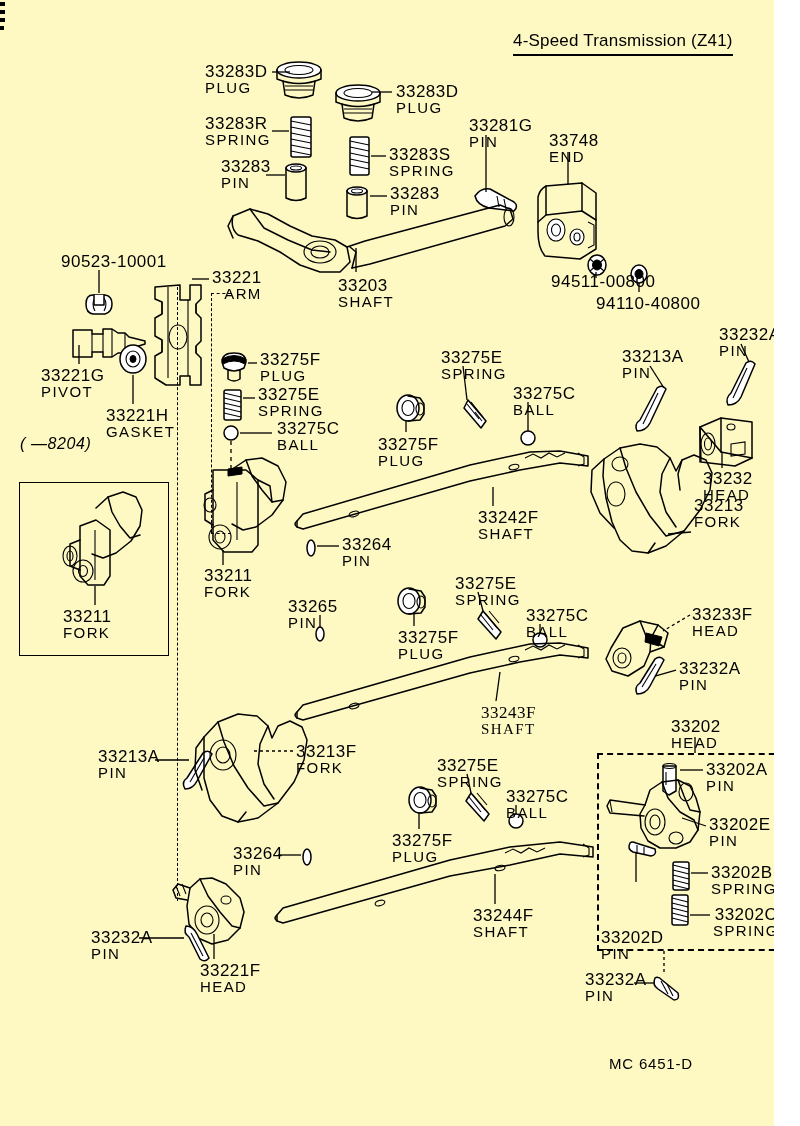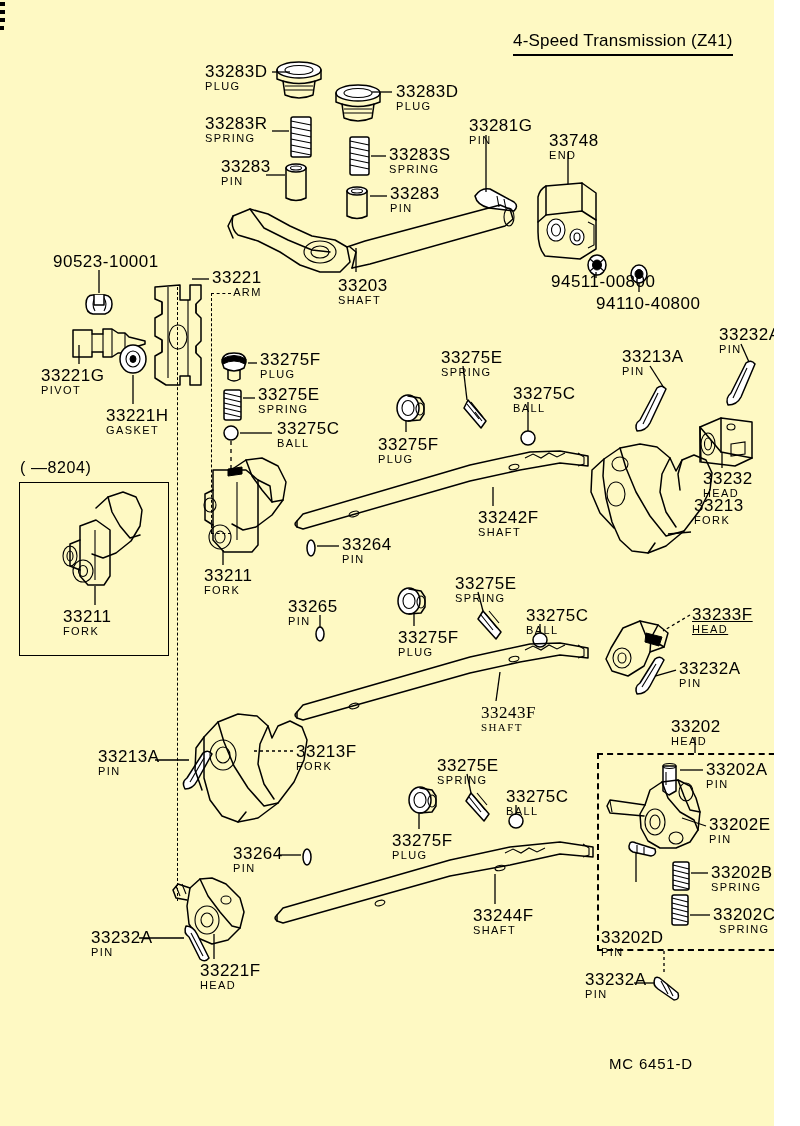--- a/index.html
+++ b/index.html
@@ -23,21 +23,21 @@
     letter-spacing:0.3px;
   }
   .lbl .pn{
     display:block;
     font-size:17px;
     font-weight:500;
     letter-spacing:0.5px;
   }
   .lbl .dn{
     display:block;
-    font-size:11px;
+    font-size:15px;
     letter-spacing:1.4px;
     margin-top:1px;
   }
   .lbl.single .pn{ font-size:17px; }
 
   
   #title{
     position:absolute;
     font-size:17px;
     letter-spacing:0.2px;
@@ -97,21 +97,21 @@
 
   <div class="corner" style="left:0px;top:2px;width:5px;height:4px;"></div>
   <div class="corner" style="left:0px;top:10px;width:5px;height:4px;"></div>
   <div class="corner" style="left:0px;top:18px;width:5px;height:4px;"></div>
   <div class="corner" style="left:0px;top:26px;width:4px;height:4px;"></div>
 
   <div id="title" style="left:513px;top:31px;">4-Speed Transmission (Z41)</div>
 
   <div id="footer" style="left:609px;top:1055px;">MC  6451-D</div>
 
-  <div id="datenote" style="left:20px;top:459px;">(   —8204)</div>
+  <div id="datenote" style="left:20px;top:435px;font-style:italic;">(   —8204)</div>
 
   <div class="solidbox" style="left:19px;top:482px;width:150px;height:174px;"></div>
 
   <div class="dashbox" style="left:597px;top:753px;width:198px;height:198px;"></div>
 
   <div class="vdash" style="left:177px;top:287px;height:614px;"></div>
 
   <div class="vdash" style="left:211px;top:293px;height:240px;"></div>
   <div class="hdash" style="left:211px;top:293px;width:20px;"></div>
   <div class="hdash" style="left:211px;top:533px;width:20px;"></div>
@@ -592,21 +592,21 @@
       <div class="lbl" style="left: 549px; top: 133px;">
         <span class="pn">33748</span>
         <span class="dn">END</span>
       </div>
       <div class="lbl single" style="left: 551px; top: 274px;">
         <span class="pn">94511-00800</span>
       </div>
       <div class="lbl single" style="left: 596px; top: 296px;">
         <span class="pn">94110-40800</span>
       </div>
-      <div class="lbl single" style="left: 53px; top: 254px;">
+      <div class="lbl single" style="left: 61px; top: 254px;">
         <span class="pn">90523-10001</span>
       </div>
       <div class="lbl" style="left: 212px; top: 270px; text-align: right;">
         <span class="pn">33221</span>
         <span class="dn">ARM</span>
       </div>
       <div class="lbl" style="left: 338px; top: 278px;">
         <span class="pn">33203</span>
         <span class="dn">SHAFT</span>
       </div>
@@ -679,21 +679,21 @@
         <span class="dn">PLUG</span>
       </div>
       <div class="lbl" style="left: 455px; top: 576px;">
         <span class="pn">33275E</span>
         <span class="dn">SPRING</span>
       </div>
       <div class="lbl" style="left: 526px; top: 608px;">
         <span class="pn">33275C</span>
         <span class="dn">BALL</span>
       </div>
-      <div class="lbl" style="left: 692px; top: 607px; text-decoration: underline;">
+      <div class="lbl" style="left: 692px; top: 607px;">
         <span class="pn">33233F</span>
         <span class="dn">HEAD</span>
       </div>
       <div class="lbl" style="left: 679px; top: 661px;">
         <span class="pn">33232A</span>
         <span class="dn">PIN</span>
       </div>
       <div class="lbl" style="left: 481px; top: 705px; font-family: Liberation Serif, serif;">
         <span class="pn">33243F</span>
         <span class="dn">SHAFT</span>

